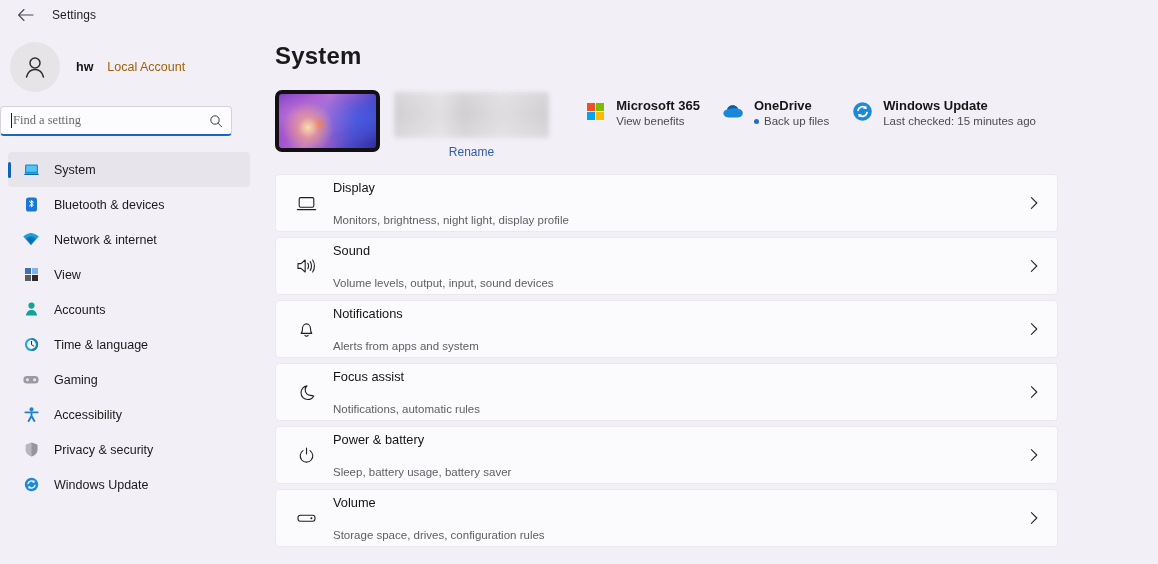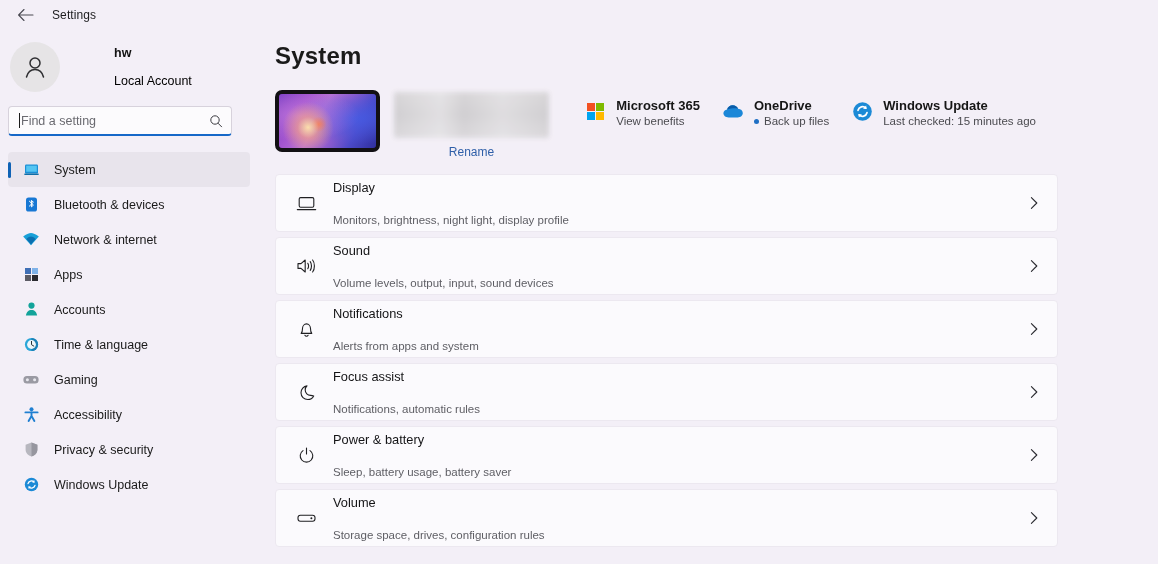--- a/index.html
+++ b/index.html
@@ -39,25 +39,25 @@
   .account {
     display: flex; align-items: center; gap: 16px;
     padding: 12px 0 0 10px; height: 62px;
   }
   .avatar {
     width: 50px; height: 50px; border-radius: 50%;
     background: #e6e4e6;
     display: flex; align-items: center; justify-content: center;
     flex: 0 0 50px;
   }
-  .acct-text { display: flex; flex-direction: column; gap: 14px; line-height: 1.15; margin-left: 38px; }
+  .acct-text { display: flex; flex-direction: row; gap: 14px; line-height: 1.15; }
   .acct-name { font-size: 12.5px; font-weight: bold; color: #121212; }
-  .acct-sub { font-size: 12.5px; color: #000000; }
-
-  .search-wrap { padding: 14px 18px 0 8px; }
+  .acct-sub { font-size: 12.5px; color: #a16207; }
+
+  .search-wrap { padding: 14px 18px 0 0; font-family: Liberation Serif, serif; }
   .search-box {
     position: relative;
     height: 30px;
     background: #fcfbfd;
     border: 1px solid #d7d2dc;
     border-bottom: 2px solid #1668c8;
     border-radius: 4px;
     display: flex; align-items: center;
     padding: 0 8px 0 10px;
   }
@@ -226,21 +226,21 @@
 
         <div class="navitem">
           <span class="nav-ico">
             <svg width="17" height="17" viewBox="0 0 17 17" aria-hidden="true">
               <rect x="2" y="2" width="6" height="6" fill="#3f6fb5"></rect>
               <rect x="9" y="2" width="6" height="6" fill="#7fb2e8"></rect>
               <rect x="2" y="9" width="6" height="6" fill="#5b5b64"></rect>
               <rect x="9" y="9" width="6" height="6" fill="#2a2a30"></rect>
             </svg>
           </span>
-          <span class="nav-label">Apps</span>
+          <span class="nav-label">View</span>
         </div>
 
         <div class="navitem">
           <span class="nav-ico">
             <svg width="17" height="17" viewBox="0 0 17 17" aria-hidden="true">
               <circle cx="8.5" cy="4.6" r="3.1" fill="#12a39a"></circle>
               <path d="M2.9 14.6 C3.3 10.9 5.6 8.9 8.5 8.9 C11.4 8.9 13.7 10.9 14.1 14.6 Z" fill="#12a39a"></path>
             </svg>
           </span>
           <span class="nav-label">Accounts</span>

